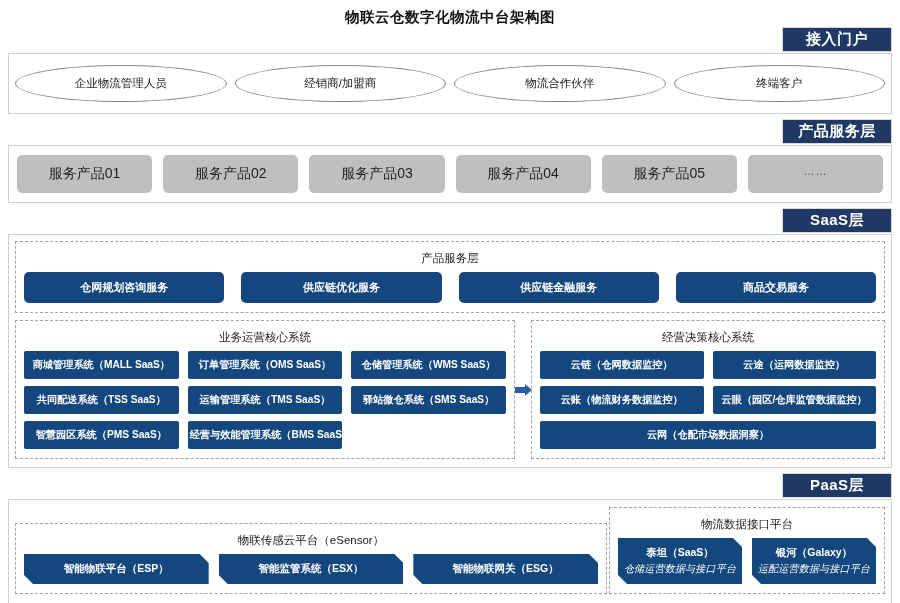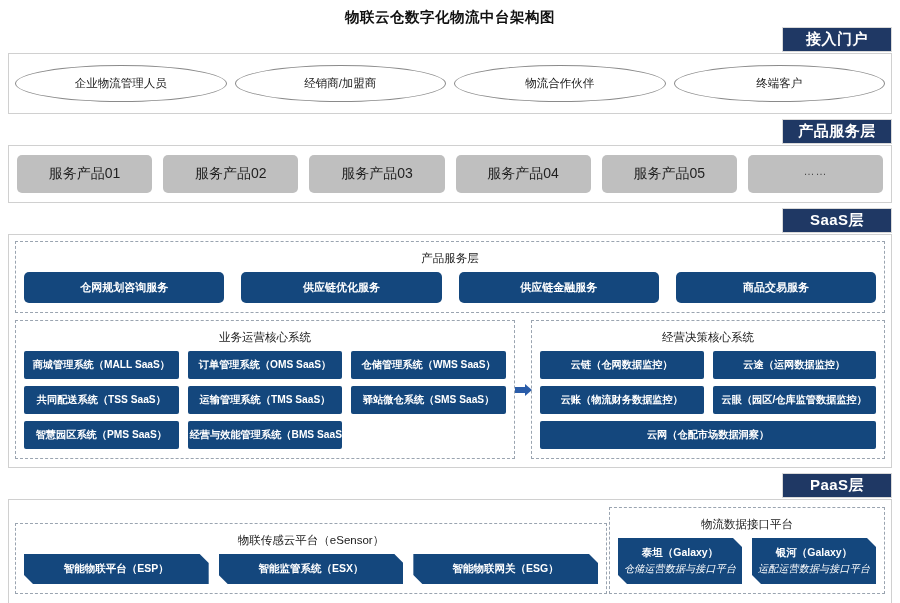--- a/index.html
+++ b/index.html
@@ -315,21 +315,21 @@
       <div class="bevel-row">
         <div class="bevel-box">智能物联平台（ESP）</div>
         <div class="bevel-box">智能监管系统（ESX）</div>
         <div class="bevel-box">智能物联网关（ESG）</div>
       </div>
     </div>
     <div class="paas-right dashed-panel">
       <div class="panel-title">物流数据接口平台</div>
       <div class="bevel-row">
         <div class="bevel-box">
-          <span>泰坦（Galaxy）</span>
+          <span>泰坦（SaaS）</span>
           <span class="sub">仓储运营数据与接口平台</span>
         </div>
         <div class="bevel-box">
           <span>银河（Galaxy）</span>
           <span class="sub">运配运营数据与接口平台</span>
         </div>
       </div>
     </div>
   </div>
 </div>

